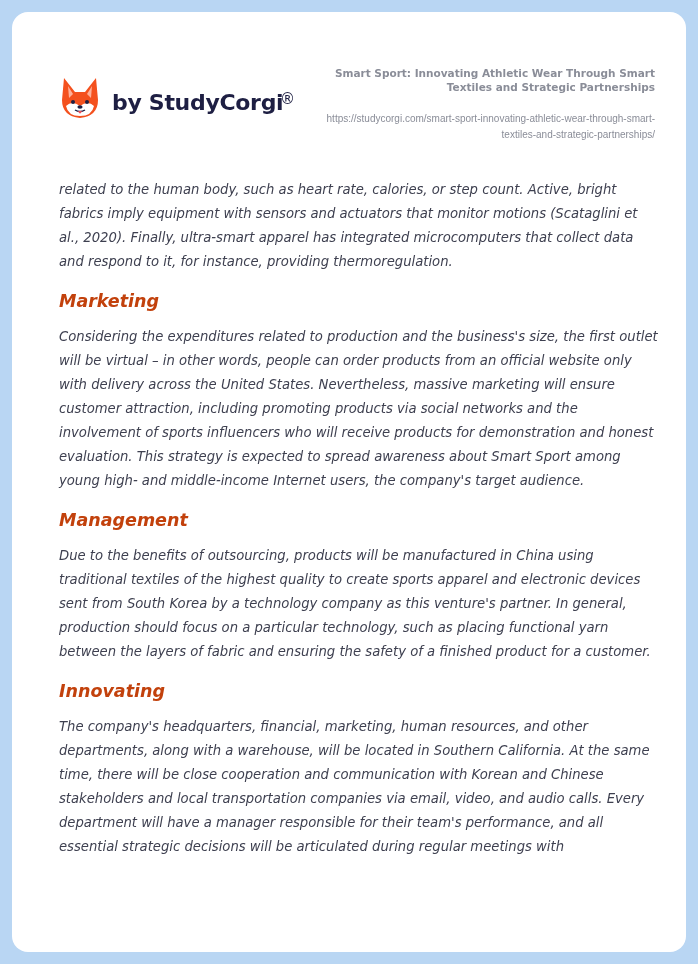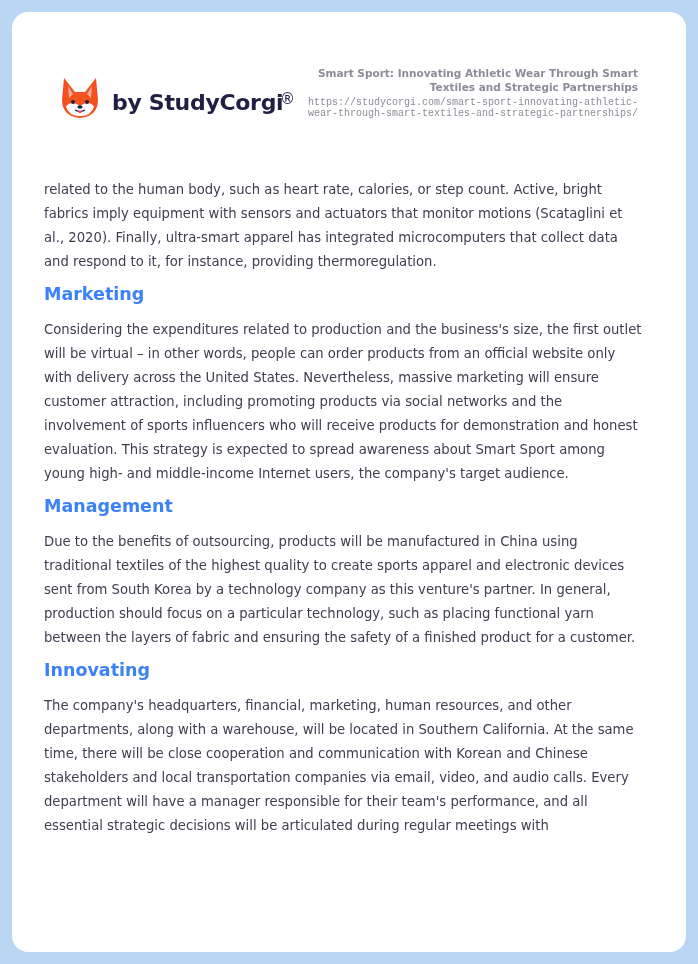--- a/index.html
+++ b/index.html
@@ -34,51 +34,52 @@
       letter-spacing: -0.3px;
       position: relative;
       top: 4px;
     }
     .logo-reg {
       position: absolute; left: 220px; top: 14px;
       font-family: "DejaVu Sans", sans-serif;
       font-size: 15px; color: #1e1f43;
     }
     .doc-meta {
-      position: absolute; right: 48px; top: 54px;
+      position: absolute; right: 31px; top: 54px;
       width: 360px; text-align: right;
     }
     .doc-title {
       font-family: "DejaVu Sans", sans-serif;
       font-weight: bold; font-size: 10.5px; line-height: 14px;
       color: #8a8d98;
     }
     .doc-url {
-      margin-top: 3px;
-      font-family: Liberation Mono, monospace;
-      font-size: 10px; line-height: 11px;
+      margin-top: 17px;
+      font-family: Liberation Sans, sans-serif;
+      font-size: 10px; line-height: 16px;
       color: #8a8d98;
     }
     .content {
-      position: absolute; left: 32px; top: 166px; width: 600px;
+      position: absolute; left: 47px; top: 166px; width: 600px;
       font-family: "DejaVu Sans", sans-serif;
       color: #3e4050;
+      font-style: italic;
     }
     .content p {
       margin: 0;
       font-size: 13.2px;
       line-height: 24px;
     }
     .content h2 {
-      margin: 8px 0 12px 0;
+      margin: 15px 0 12px 0;
       font-family: "DejaVu Sans", sans-serif;
       font-weight: bold;
       font-size: 17.5px;
       line-height: 24px;
-      color: #3b82f6;
+      color: #c2410c;
     }
   </style>
 </head>
 <body>
 
 <div class="card">
   <div class="header">
     <div class="logo">
       <span>
         <svg width="40" height="44" viewBox="0 0 40 44">

